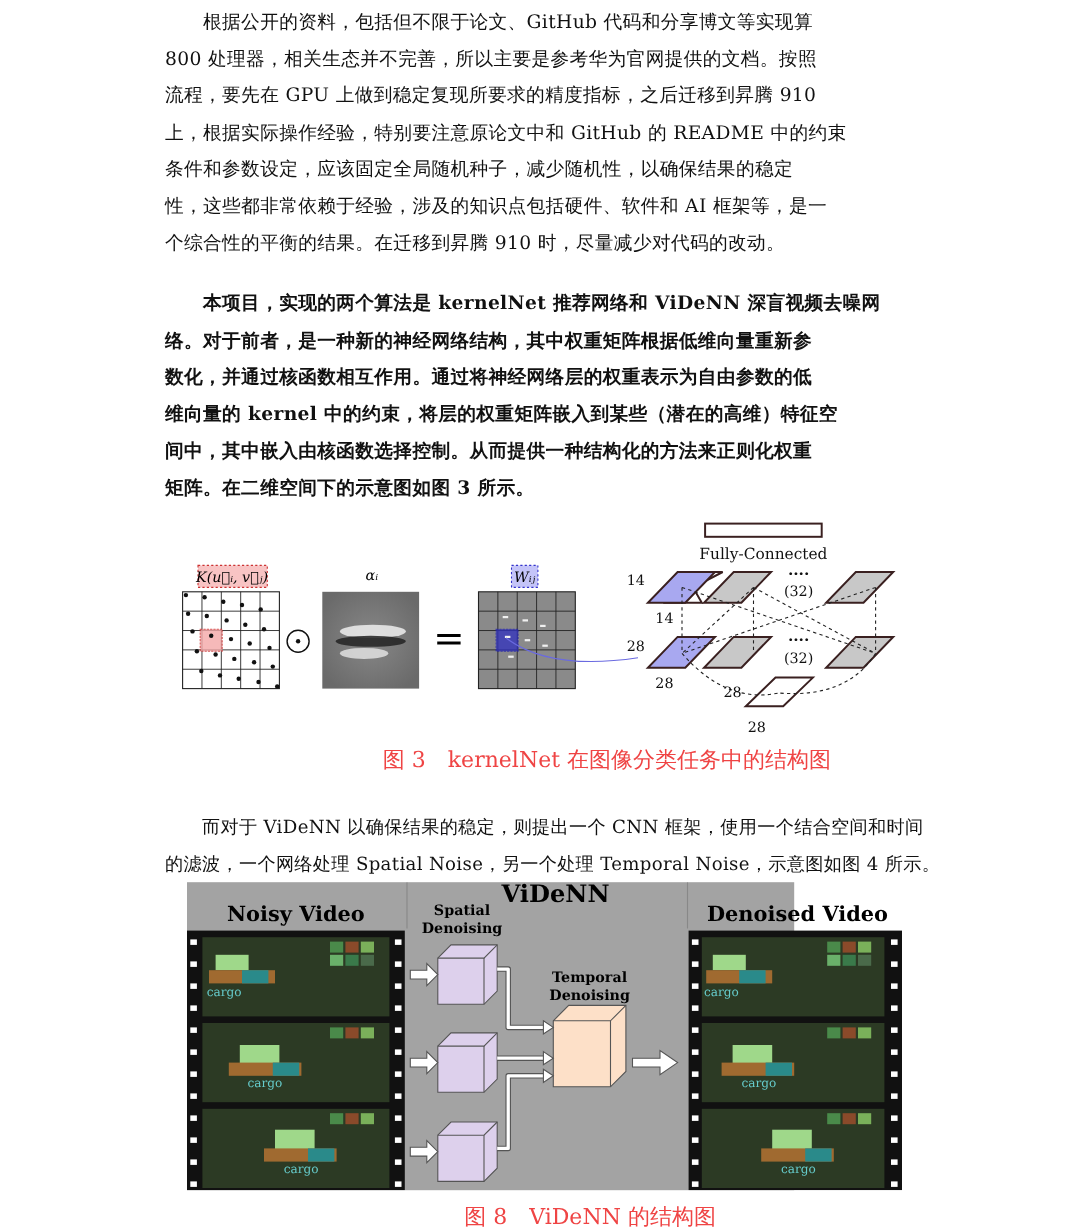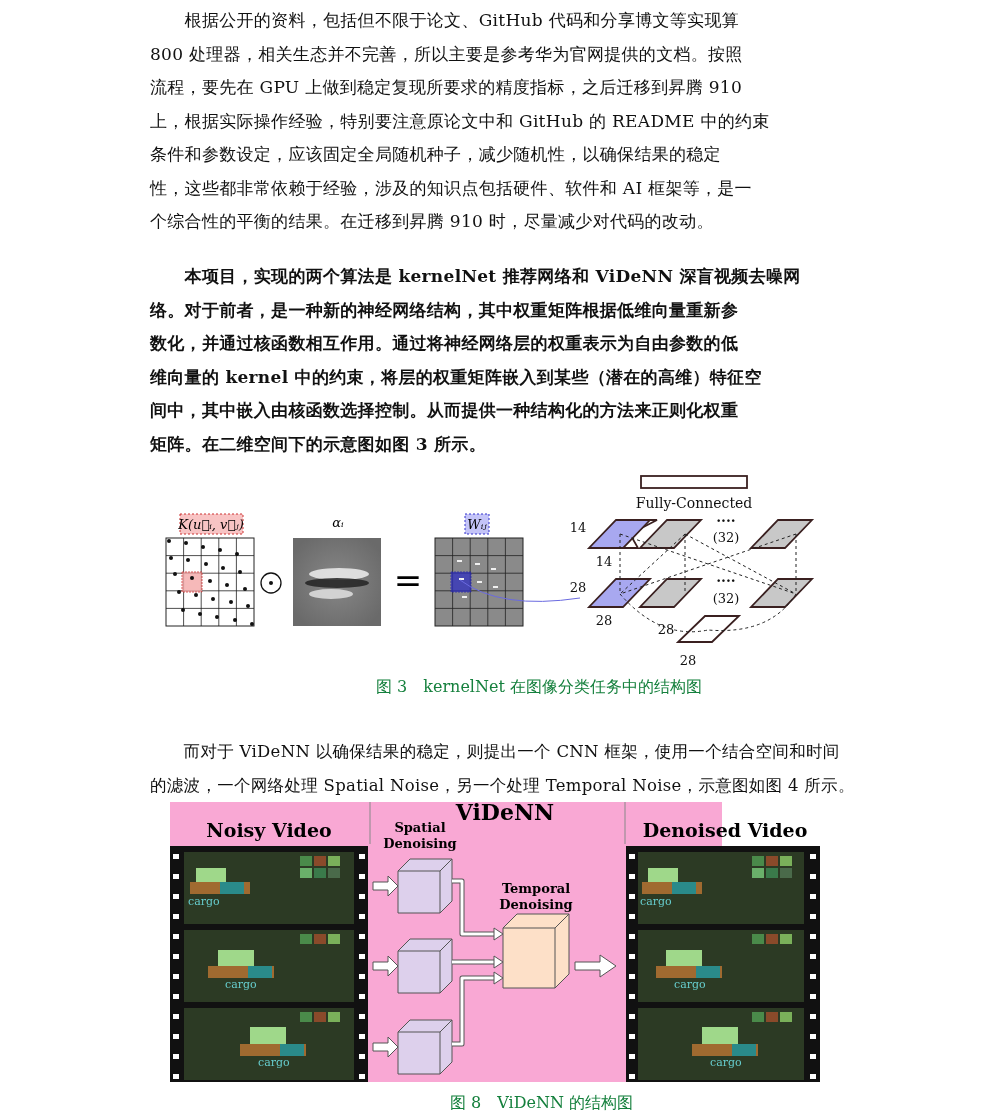--- a/index.html
+++ b/index.html
@@ -1,23 +1,23 @@
 <!DOCTYPE html>
 <html><head>
 <meta charset="utf-8">
 <style>
   html,body{margin:0;padding:0;background:#fff;}
   body{width:991px;height:1116px;position:relative;overflow:hidden;
        font-family:"DejaVu Serif","Liberation Serif",serif;color:#111;}
   .para{position:absolute;left:150px;width:690px;font-size:17px;line-height:33.5px;
         letter-spacing:0.3px;text-align:justify;margin:0;}
   .para .line{display:block;white-space:nowrap;height:33.5px;}
-  .caption{position:absolute;font-size:16px;color:#15803d;white-space:nowrap;margin-left:28px;}
+  .caption{position:absolute;font-size:20px;color:#ef4444;white-space:nowrap;}
   .fig3{position:absolute;left:160px;top:470px;width:680px;height:205px;}
-  .fig4{position:absolute;left:170px;top:802px;width:552px;height:280px;background:#f9a8d4;}
+  .fig4{position:absolute;left:170px;top:802px;width:552px;height:280px;background:#a3a3a3;}
   svg text{font-family:"DejaVu Serif","Liberation Serif",serif;}
 </style>
 </head>
 <body>
 
 <div class="para" style="top:4px;">
   <span class="line">　　根据公开的资料，包括但不限于论文、GitHub 代码和分享博文等实现算</span>
   <span class="line">800 处理器，相关生态并不完善，所以主要是参考华为官网提供的文档。按照</span>
   <span class="line">流程，要先在 GPU 上做到稳定复现所要求的精度指标，之后迁移到昇腾 910</span>
   <span class="line">上，根据实际操作经验，特别要注意原论文中和 GitHub 的 README 中的约束</span>

